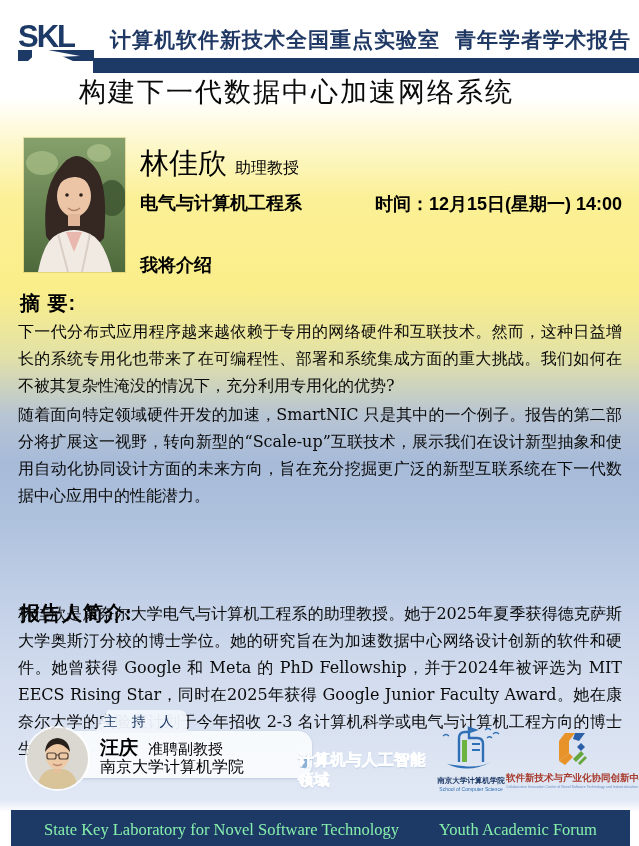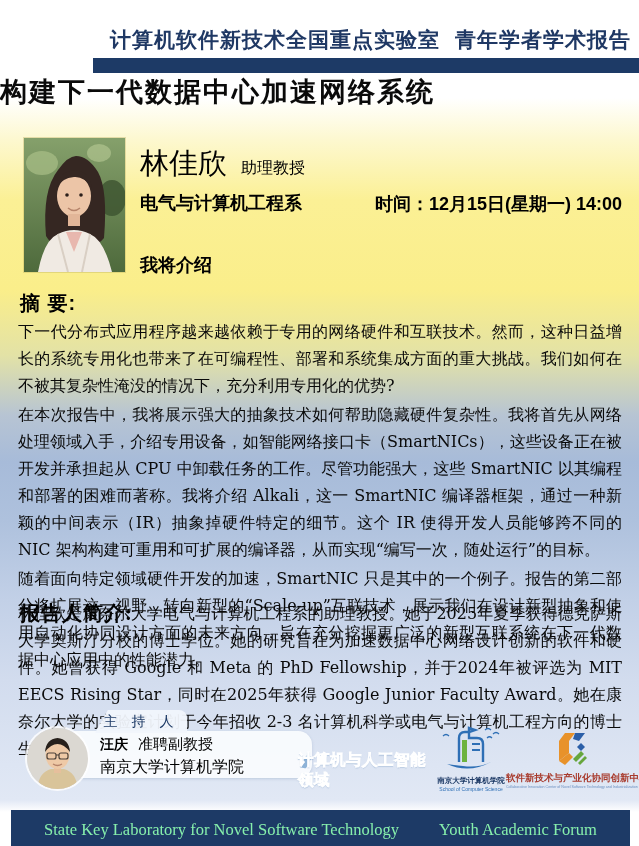--- a/index.html
+++ b/index.html
@@ -11,27 +11,27 @@
       #fdf8cf 140px,#fbf095 200px,#faee8a 290px,
       #e3e2a6 355px,#b7c4d3 415px,#a7bbd9 462px,
       #aec1dd 520px,#c2d0e7 600px,#d2dcee 680px,
       #dde5f3 765px,#e1e8f5 800px,#ffffff 812px,#ffffff 846px);
   }
   .abs{position:absolute;}
   
   .hdr-text{left:110px;top:26px;right:8px;display:flex;justify-content:space-between;
     color:#1f3864;font-weight:bold;font-size:21px;letter-spacing:1px;white-space:nowrap;font-family:Liberation Mono, monospace;}
   .navy-bar{left:93px;top:58px;width:546px;height:15px;background:#1d3a66;}
-  .talk-title{left:0;top:74px;width:514px;text-align:left;color:#0a0a0a;
-    font-weight:bold;font-size:27px;letter-spacing:2px;}
+  .talk-title{left:0;top:74px;width:514px;text-align:right;color:#0a0a0a;
+    font-weight:normal;font-size:27px;letter-spacing:2px;}
   
   .photo{left:24px;top:138px;width:101px;height:134px;box-shadow:0 0 0 1px rgba(180,170,90,.35);}
   .name-row{left:140px;top:144px;display:flex;align-items:baseline;}
   .sp-name{font-family:"DejaVu Serif",serif;font-size:29px;color:#000;}
-  .sp-title{font-size:16px;color:#000;margin-left:14px;}
+  .sp-title{font-size:16px;color:#000;margin-left:8px;}
   .sp-dept{left:140px;top:191px;font-size:18px;font-weight:600;color:#000;}
   .sp-univ{left:140px;top:253px;font-size:18px;font-weight:600;color:#000;}
   .meta{font-size:18px;font-weight:600;color:#000;white-space:nowrap;}
   .meta.time{left:375px;top:192px;}
   .meta.loc{left:375px;top:255px;}
   
   .sec-head{font-size:20px;font-weight:bold;color:#000;letter-spacing:1px;}
   .abstract-head{left:20px;top:290px;}
   .body-text{left:18px;width:604px;font-family:"DejaVu Serif",serif;
     font-size:16px;line-height:27px;color:#0a0a0a;text-align:justify;}
@@ -42,21 +42,21 @@
   
   .host-card{left:72px;top:731px;width:240px;height:47px;background:rgba(250,252,254,.92);
     border-radius:4px 14px 14px 4px;box-shadow:0 1px 3px rgba(90,120,160,.25);}
   .host-tab{left:95px;top:710px;width:92px;height:23px;background:rgba(241,246,252,.95);
     border-radius:10px 8px 0 0;clip-path:polygon(14% 0,100% 0,100% 100%,0 100%);
     display:flex;align-items:center;justify-content:center;
     color:#1d3a66;font-weight:normal;font-size:14px;letter-spacing:5px;}
   .host-photo{left:27px;top:728px;width:61px;height:61px;border-radius:50%;overflow:hidden;
     box-shadow:0 0 0 2px rgba(255,255,255,.8);}
   .host-name-row{left:100px;top:735px;display:flex;align-items:baseline;white-space:nowrap;}
-  .host-name{font-size:14px;font-weight:bold;color:#000;font-family:Liberation Mono, monospace;}
+  .host-name{font-size:19px;font-weight:bold;color:#000;font-family:Liberation Mono, monospace;}
   .host-title{font-family:"DejaVu Serif",serif;font-size:15px;color:#000;margin-left:10px;}
   .host-aff{left:100px;top:757px;font-family:"DejaVu Serif",serif;font-size:16px;color:#000;white-space:nowrap;}
   .pen-icon{left:298px;top:757px;width:16px;height:10px;background:#8fb4d8;
     transform:rotate(-38deg);clip-path:polygon(0 55%,75% 0,100% 45%,25% 100%);}
   
   .alliance{left:298px;top:750px;width:142px;text-align:left;color:#b5cbe6;font-weight:800;
     -webkit-text-stroke:.8px #ffffff;text-shadow:0 1px 1px rgba(110,145,190,.55);line-height:20px;}
   .alliance .l1{font-size:15.5px;letter-spacing:.5px;}
   .alliance .l2{font-size:15px;letter-spacing:4px;margin-top:29px;}
   .njulogo{left:437px;top:724px;width:68px;text-align:center;}
@@ -68,20 +68,28 @@
   
   .footer-bar{left:11px;top:810px;width:619px;height:40px;background:#1d3a66;
     display:flex;align-items:center;justify-content:center;gap:40px;
     font-family:"Liberation Serif",serif;font-size:16.5px;color:#86efac;white-space:nowrap;}
 </style>
 </head>
 <body>
 
 <div class="poster">
 
+  <div class="abs" style="left:18px;top:20px;width:76px;height:42px;">
+    <svg width="76" height="42" viewBox="0 0 76 42">
+      <text x="0" y="27" font-family="Liberation Sans, sans-serif" font-size="31" font-weight="bold" fill="#1d3a66" letter-spacing="-2">SKL</text>
+      <polygon points="0,30 22,30 10,41 0,41" fill="#1d3a66"></polygon>
+      <polygon points="30,30 76,30 76,41 55,41" fill="#1d3a66"></polygon>
+      <polygon points="14,27 62,36 14,38" fill="#ffffff"></polygon>
+    </svg>
+  </div>
   <div class="abs hdr-text">
     <span>计算机软件新技术全国重点实验室</span>
     <span>青年学者学术报告</span>
   </div>
   <div class="abs navy-bar"></div>
 
   <div class="abs talk-title">构建下一代数据中心加速网络系统</div>
 
   <div class="abs photo">
     <svg width="101" height="134" viewBox="0 0 101 134">
@@ -113,21 +121,20 @@
   </div>
   <div class="abs sp-dept">电气与计算机工程系</div>
   <div class="abs sp-univ">我将介绍</div>
   <div class="abs meta time">
     <span>时间：</span><span>12月15日(星期一) 14:00</span>
   </div>
 
   <div class="abs sec-head abstract-head">摘 要:</div>
   <div class="abs body-text abstract-body">
     <p>下一代分布式应用程序越来越依赖于专用的网络硬件和互联技术。然而，这种日益增长的系统专用化也带来了在可编程性、部署和系统集成方面的重大挑战。我们如何在不被其复杂性淹没的情况下，充分利用专用化的优势?</p>
-    <p>在本次报告中，我将展示强大的抽象技术如何帮助隐藏硬件复杂性。我将首先从网络处理领域入手，介绍专用设备，如智能网络接口卡（SmartNICs），这些设备正在被开发并承担起从 CPU 中卸载任务的工作。尽管功能强大，这些 SmartNIC 以其编程和部署的困难而著称。我将介绍 Alkali，这一 SmartNIC 编译器框架，通过一种新颖的中间表示（IR）抽象掉硬件特定的细节。这个 IR 使得开发人员能够跨不同的 NIC 架构构建可重用和可扩展的编译器，从而实现“编写一次，随处运行”的目标。</p>
     <p>随着面向特定领域硬件开发的加速，SmartNIC 只是其中的一个例子。报告的第二部分将扩展这一视野，转向新型的“Scale-up”互联技术，展示我们在设计新型抽象和使用自动化协同设计方面的未来方向，旨在充分挖掘更广泛的新型互联系统在下一代数据中心应用中的性能潜力。</p>
   </div>
 
   <div class="abs sec-head bio-head">报告人简介:</div>
   <div class="abs body-text bio-body">
     <p>林佳欣是康奈尔大学电气与计算机工程系的助理教授。她于2025年夏季获得德克萨斯大学奥斯汀分校的博士学位。她的研究旨在为加速数据中心网络设计创新的软件和硬件。她曾获得 Google 和 Meta 的 PhD Fellowship，并于2024年被评选为 MIT EECS Rising Star，同时在2025年获得 Google Junior Faculty Award。她在康奈尔大学的实验室计划于今年招收 2-3 名计算机科学或电气与计算机工程方向的博士生。</p>
   </div>
 
   <div class="abs host-card"></div>
   <div class="abs host-tab">主 持 人</div>

